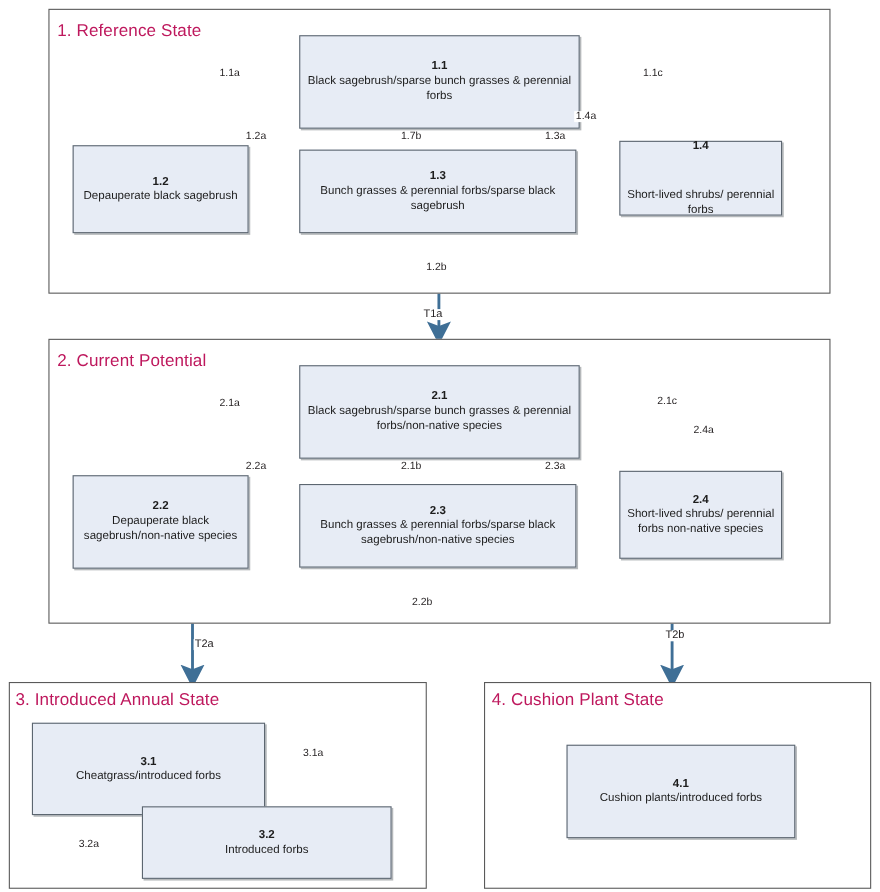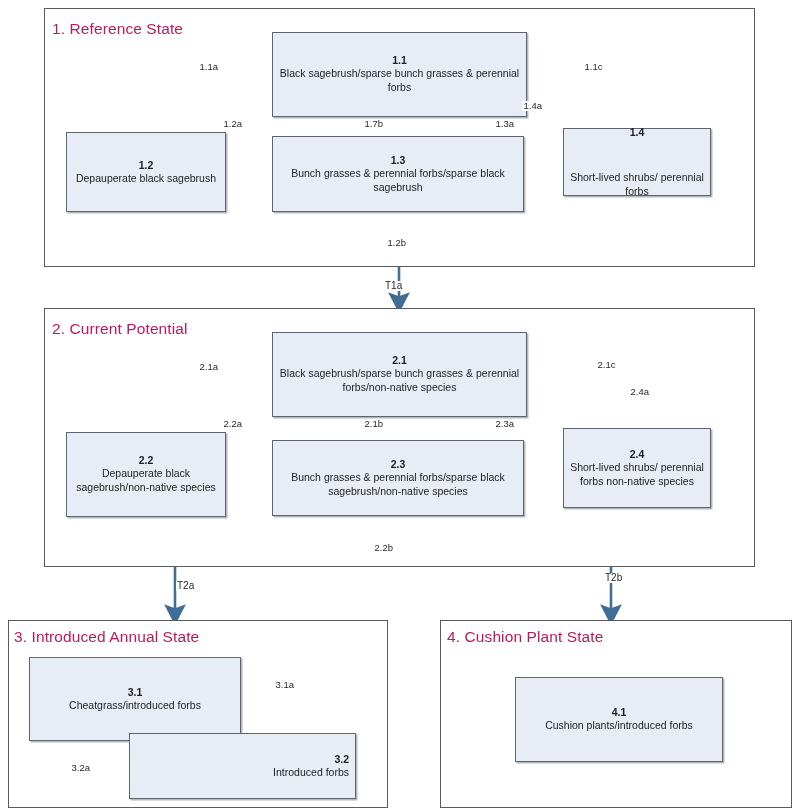--- a/index.html
+++ b/index.html
@@ -149,21 +149,21 @@
   <div class="tlabel" style="left:604px;top:573px;">T2b</div>
 
   <div class="state-frame" style="left:8px;top:620px;width:380px;height:188px;"></div>
   <div class="state-title" style="left:14px;top:628px;">3. Introduced Annual State</div>
 
   <div class="node" style="left:29px;top:657px;width:212px;height:84px;">
     <span class="nid">3.1</span>
     <span class="nlabel">Cheatgrass/introduced forbs</span>
   </div>
 
-  <div class="node" style="left:129px;top:733px;width:227px;height:66px;align-items:flex-end;">
+  <div class="node" style="left:129px;top:733px;width:227px;height:66px;">
     <span class="nid">3.2</span>
     <span class="nlabel">Introduced forbs</span>
   </div>
 
   <div class="elabel" style="left:274px;top:680px;">3.1a</div>
   <div class="elabel" style="left:70px;top:763px;">3.2a</div>
 
   <div class="state-frame" style="left:440px;top:620px;width:352px;height:188px;"></div>
   <div class="state-title" style="left:447px;top:628px;">4. Cushion Plant State</div>
 

